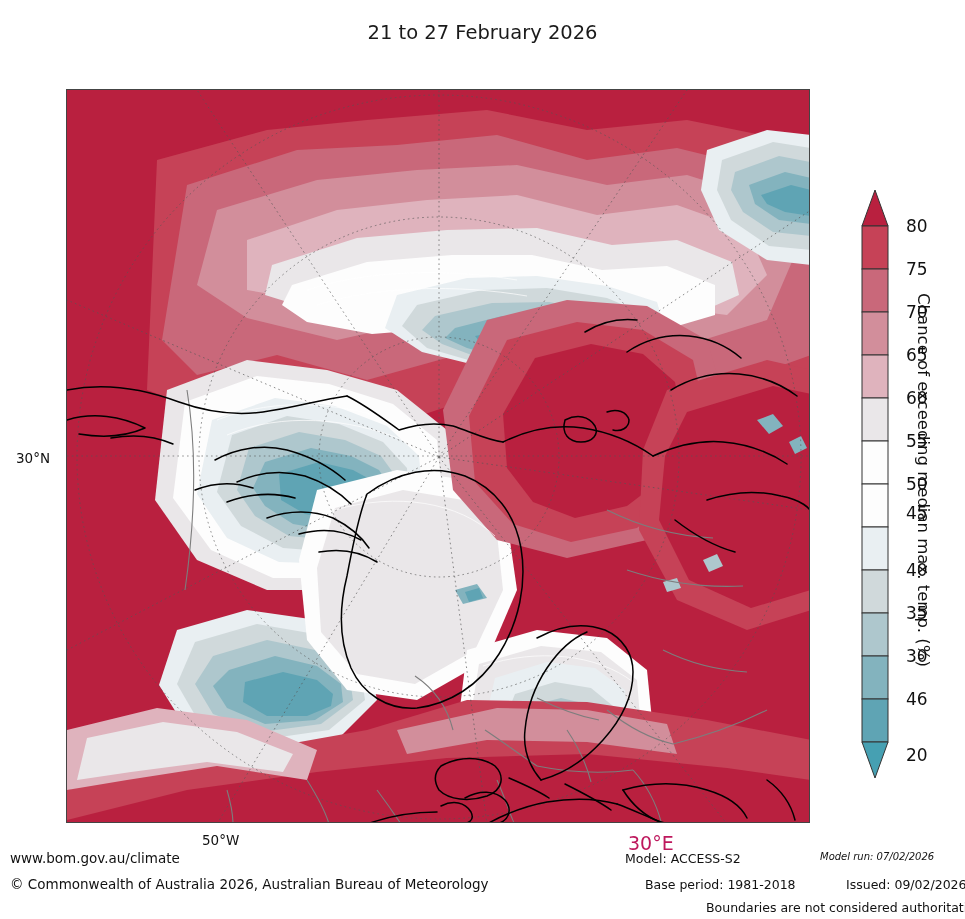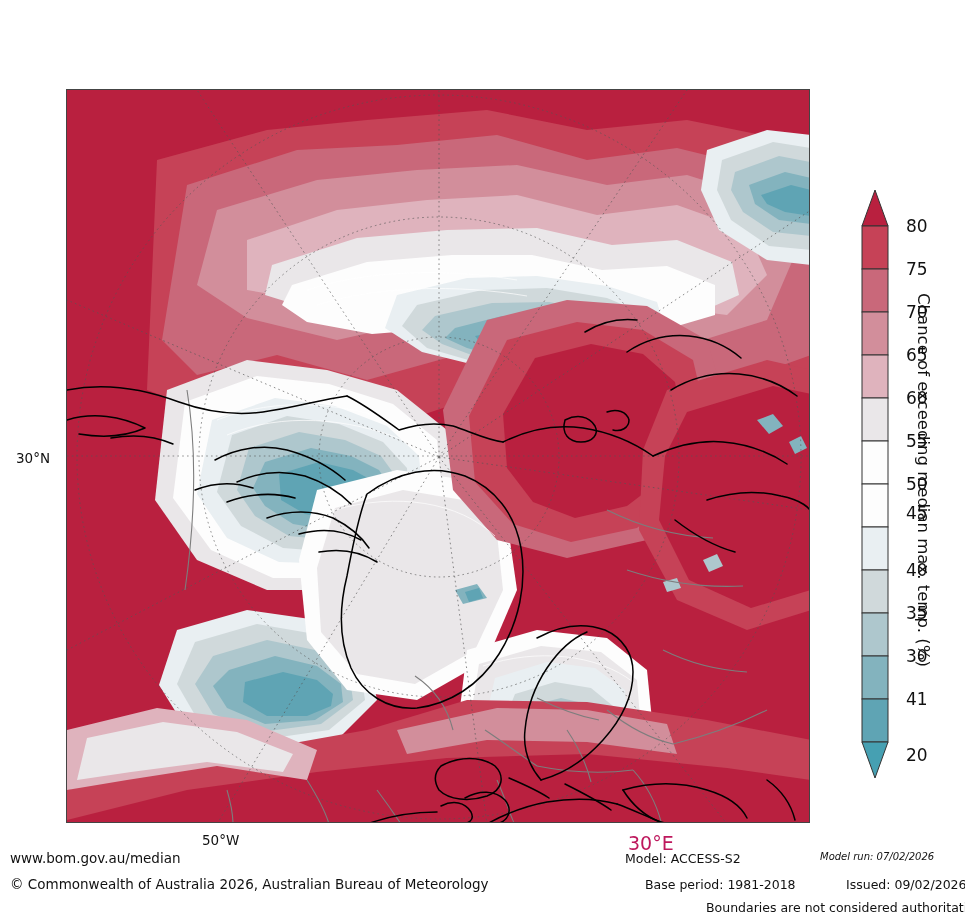--- a/index.html
+++ b/index.html
@@ -31,20 +31,21 @@
   #f-model{left:625px;top:851px;font-size:12.5px;}
   #f-base{left:625px;top:877px;font-size:12.5px;margin-left:20px;}
   #f-run{left:820px;top:851px;font-size:10px;font-style:italic;}
   #f-issued{left:846px;top:877px;font-size:12.5px;}
   #f-bound{left:706px;top:900px;font-size:12.5px;}
 </style>
 </head>
 <body>
 
 <div id="title">
+  <span class="l2">21 to 27 February 2026</span>
 </div>
 
 <div id="map-frame">
   <svg id="map-svg" viewBox="0 0 744 734" preserveAspectRatio="none">
     <defs>
       <clipPath id="mclip">
           <rect x="0" y="0" width="744" height="734"></rect>
         </clipPath>
     </defs>
     <g clip-path="url(#mclip)">
@@ -300,25 +301,25 @@
       <div class="cb-tick" style="top: 83px;">75</div>
       <div class="cb-tick" style="top: 126px;">70</div>
       <div class="cb-tick" style="top: 169px;">65</div>
       <div class="cb-tick" style="top: 212px;">60</div>
       <div class="cb-tick" style="top: 255px;">55</div>
       <div class="cb-tick" style="top: 298px;">50</div>
       <div class="cb-tick" style="top: 327px;">45</div>
       <div class="cb-tick" style="top: 384px;">40</div>
       <div class="cb-tick" style="top: 427px;">35</div>
       <div class="cb-tick" style="top: 470px;">30</div>
-      <div class="cb-tick" style="top: 513px;">41</div>
+      <div class="cb-tick" style="top: 513px;">46</div>
       <div class="cb-tick" style="top: 556px; margin-top: 13px;">20</div>
     </div>
 </div>
 <div id="cbar-label">Chance of exceeding median max. temp. (%)</div>
 
-<div class="foot" id="f-url">www.bom.gov.au/median</div>
+<div class="foot" id="f-url">www.bom.gov.au/climate</div>
 <div class="foot" id="f-copy">© Commonwealth of Australia 2026, Australian Bureau of Meteorology</div>
 <div class="foot" id="f-model">Model: ACCESS-S2</div>
 <div class="foot" id="f-base">Base period: 1981-2018</div>
 <div class="foot" id="f-run">Model run: 07/02/2026</div>
 <div class="foot" id="f-issued">Issued: 09/02/2026</div>
 <div class="foot" id="f-bound">Boundaries are not considered authoritative</div>
 
 </body></html>

